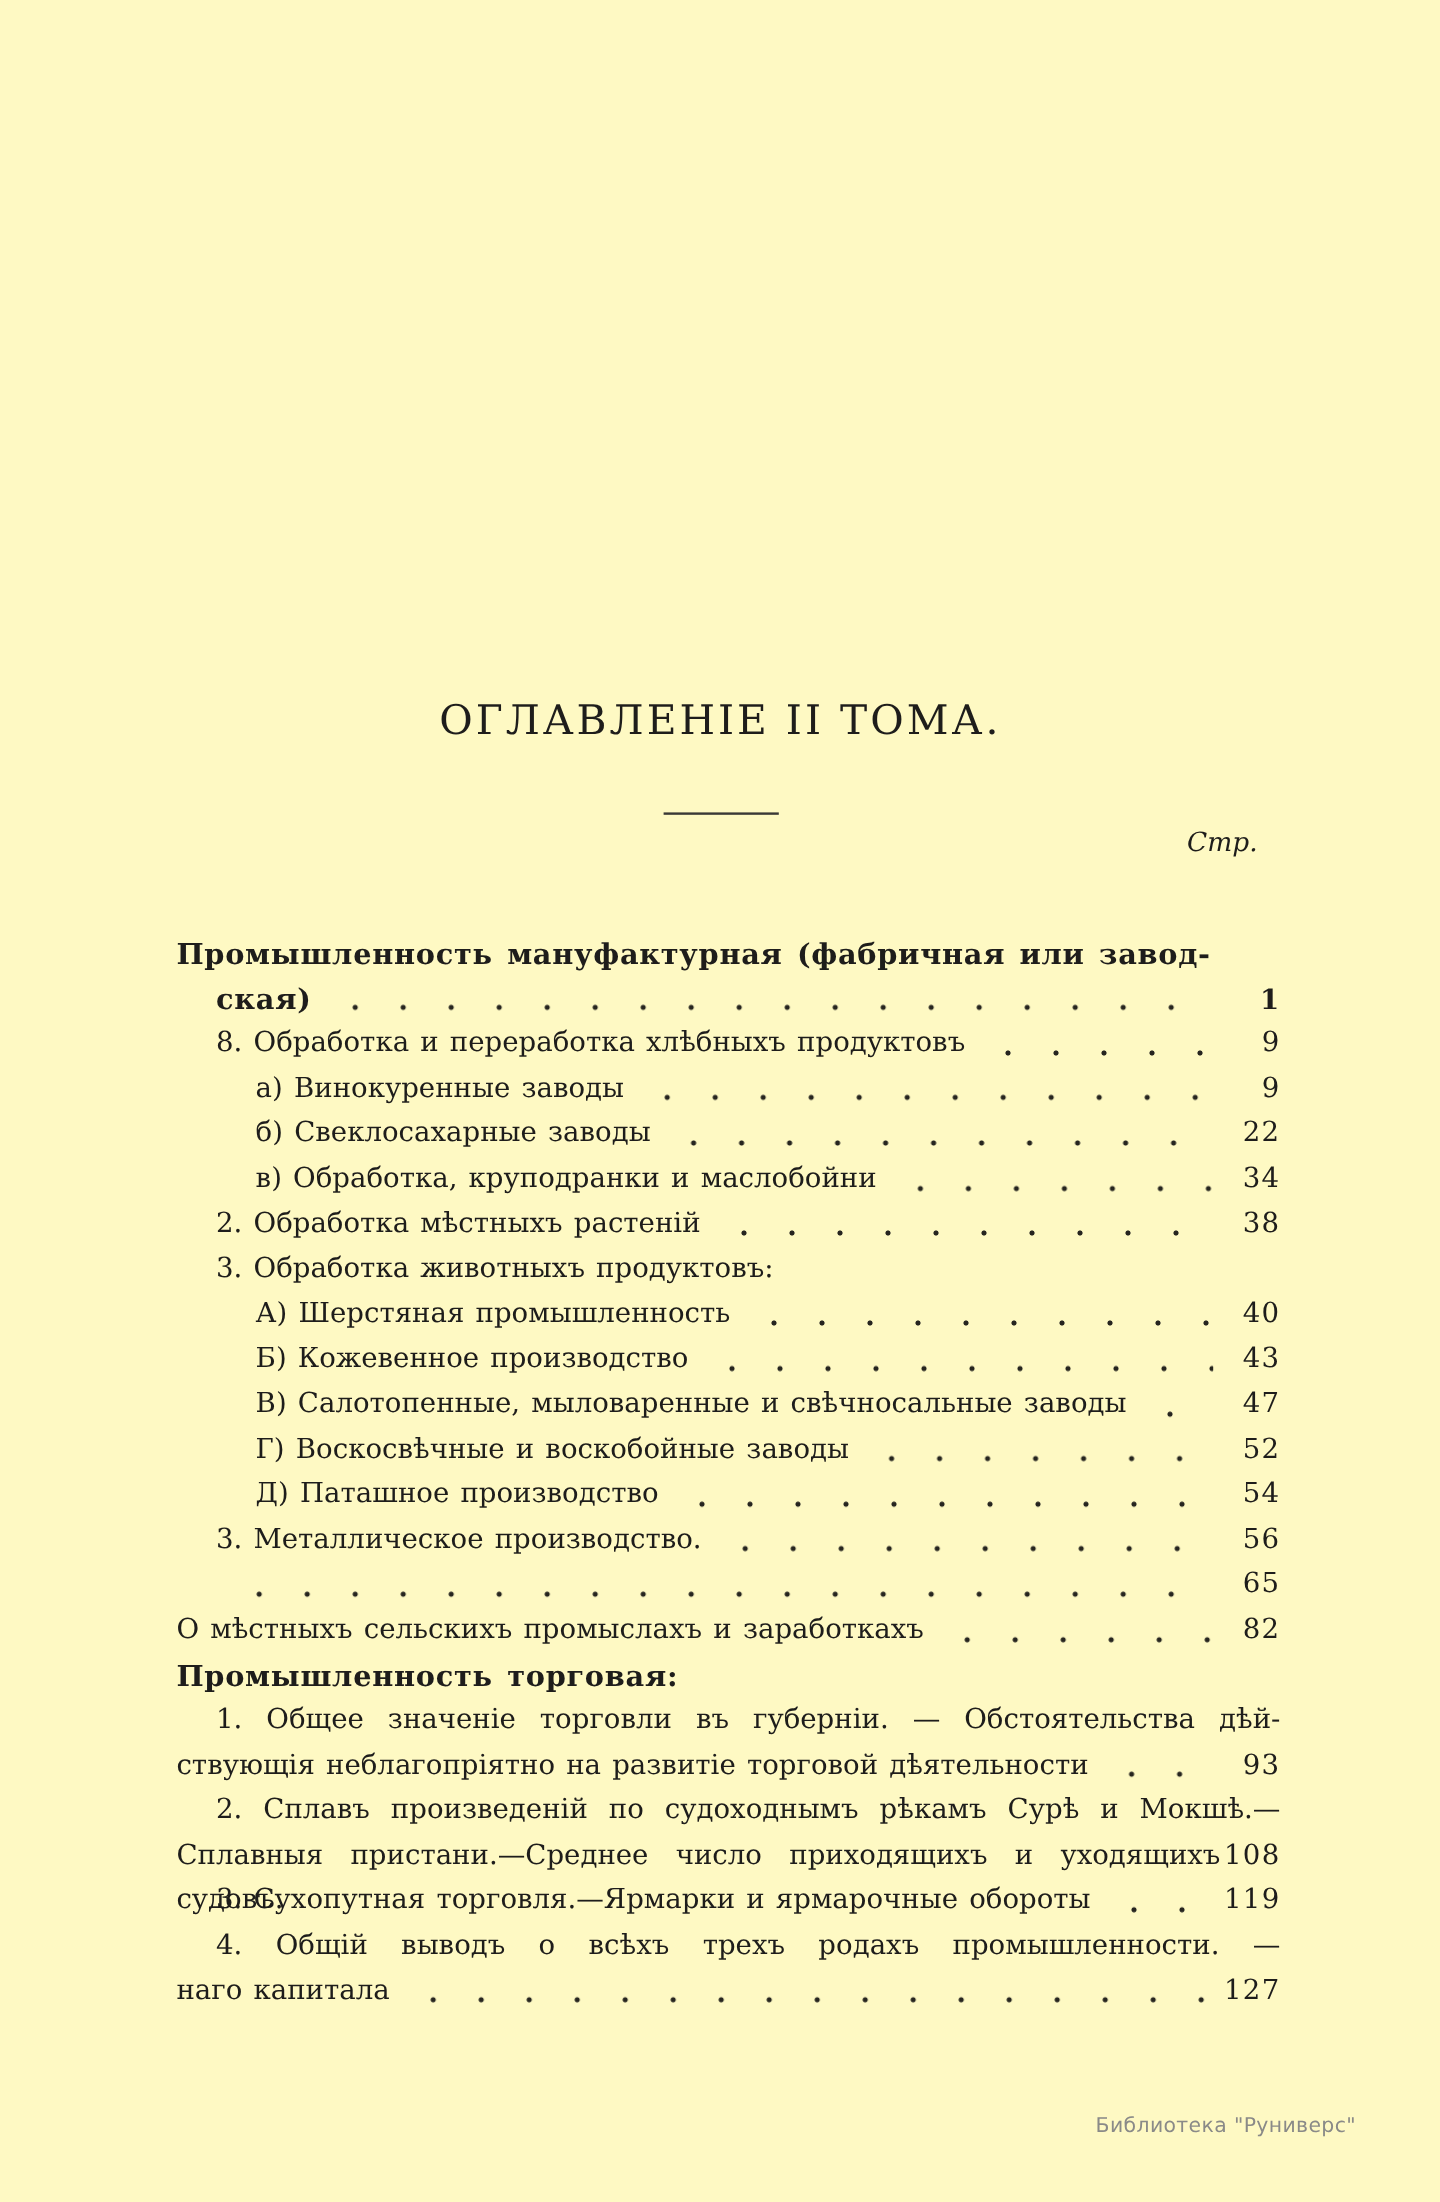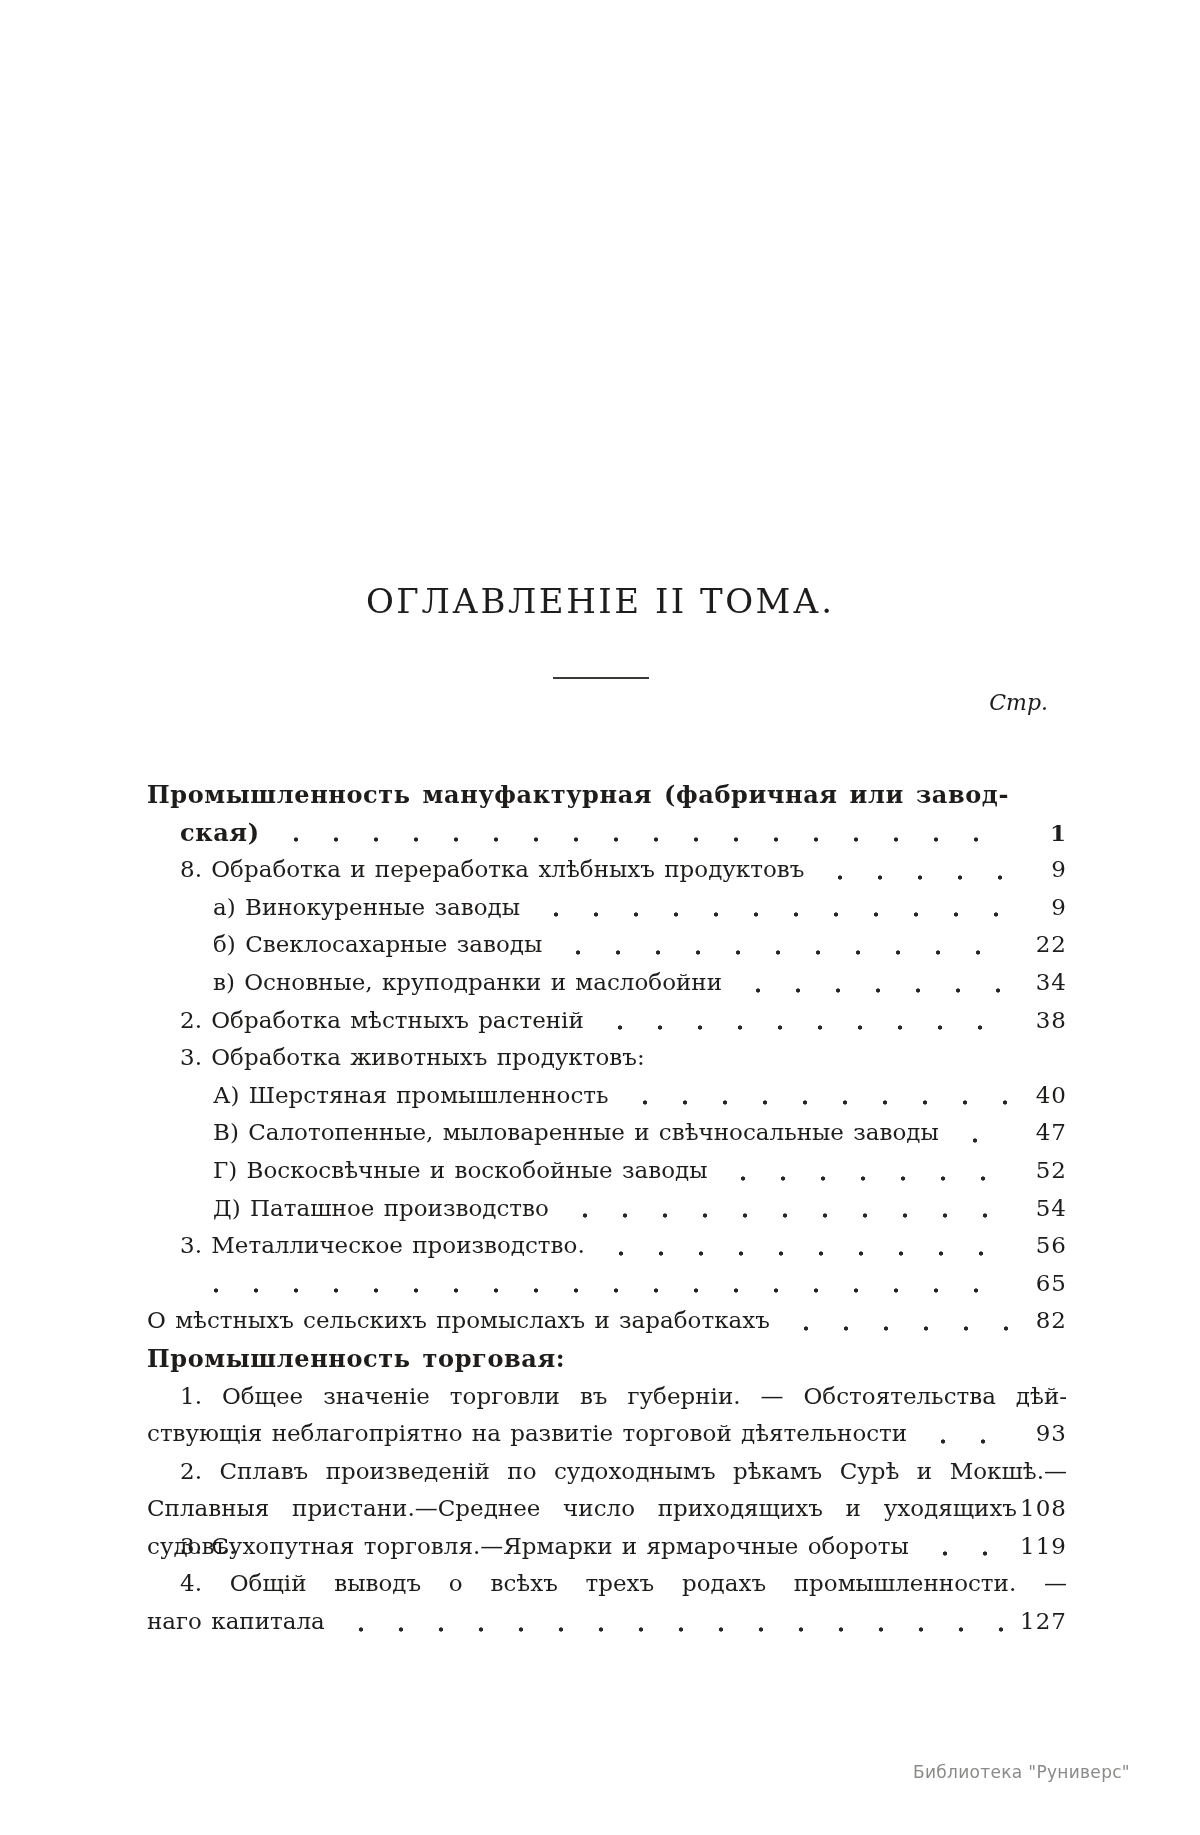--- a/index.html
+++ b/index.html
@@ -1,19 +1,19 @@
 <!DOCTYPE html>
 <html lang="ru"><head>
 <meta charset="utf-8">
 <style>
   html,body{margin:0;padding:0;background:#e8e8e4;}
   .page{
     position:relative;
     width:1200px;height:1835px;
-    background:#ffffff;
+    background:#fef9c3;
     font-family:"DejaVu Serif","Liberation Serif",serif;
     color:#1e1d1b;
     overflow:hidden;
   }
   .title{
     position:absolute;top:581px;left:366px;
     font-size:34px;letter-spacing:2.5px;white-space:nowrap;
     font-weight:500;
   }
   .divider{
@@ -95,41 +95,46 @@
       <span class="pg">9</span>
     </div>
 
     <div class="row i2">
       <span class="text">б) Свеклосахарные заводы</span>
       <span class="leader"></span>
       <span class="pg">22</span>
     </div>
 
     <div class="row i2">
-      <span class="text">в) Основные, круподранки и маслобойни</span>
+      <span class="text">в) Обработка, круподранки и маслобойни</span>
       <span class="leader"></span>
       <span class="pg">34</span>
     </div>
 
     <div class="row i1">
       <span class="text">2. Обработка мѣстныхъ растеній</span>
       <span class="leader"></span>
       <span class="pg">38</span>
     </div>
 
     <div class="row i1">
       <span class="text">3. Обработка животныхъ продуктовъ:</span>
     </div>
 
     <div class="row i2">
       <span class="text">А) Шерстяная промышленность</span>
       <span class="leader"></span>
       <span class="pg">40</span>
     </div>
 
+    <div class="row i2">
+      <span class="text">Б) Кожевенное производство</span>
+      <span class="leader"></span>
+      <span class="pg">43</span>
+    </div>
 
     <div class="row i2">
       <span class="text">В) Салотопенные, мыловаренные и свѣчносальные заводы</span>
       <span class="leader"></span>
       <span class="pg">47</span>
     </div>
 
     <div class="row i2">
       <span class="text">Г) Воскосвѣчные и воскобойные заводы</span>
       <span class="leader"></span>

